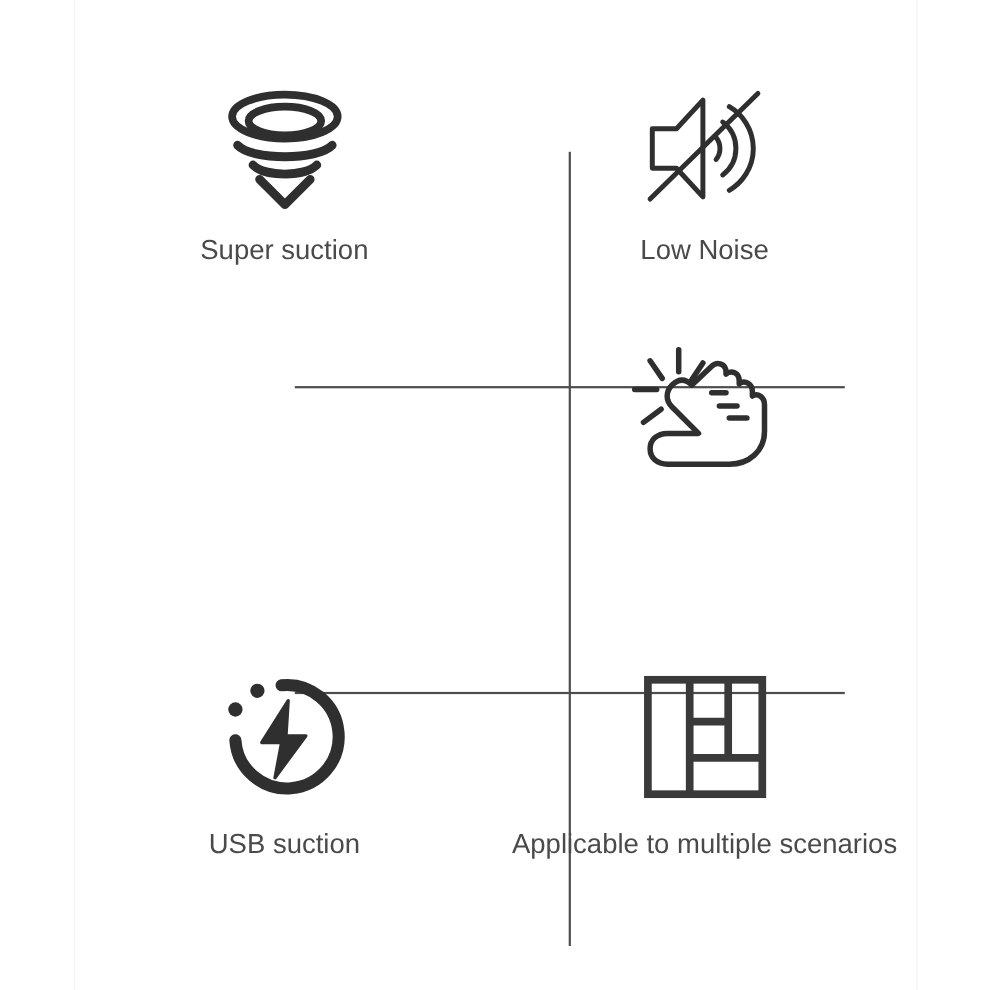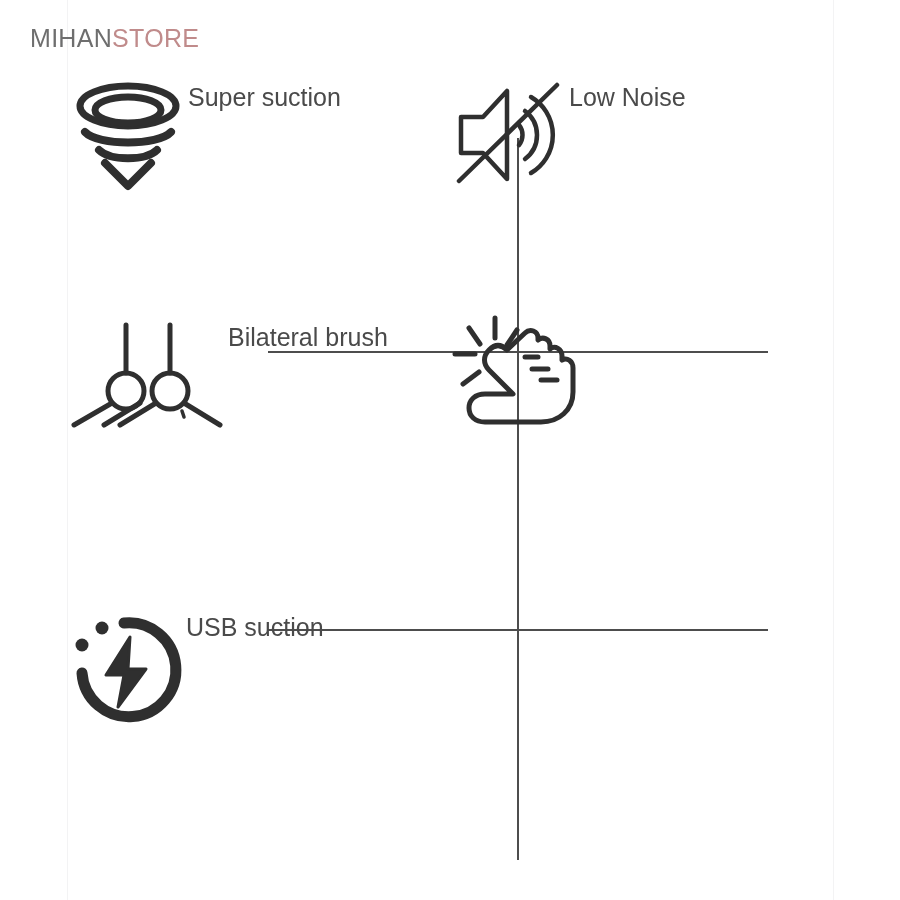--- a/index.html
+++ b/index.html
@@ -56,20 +56,22 @@
     position: absolute;
     left: 68px;
     top: 60px;
     width: 764px;
     height: 760px;
   }
 
   .cell {
     position: absolute;
     display: flex;
+    flex-direction: column;
+    align-items: center;
     justify-content: flex-start;
   }
   .cell .icon-wrap {
     height: 130px;
     display: flex;
     align-items: center;
     justify-content: center;
   }
   .cell .label {
     margin-top: 14px;
@@ -111,23 +113,20 @@
   svg { display: block; overflow: visible; }
 </style>
 </head>
 <body>
 
 <div id="page">
 
   <div class="canvas-seam"></div>
   <div class="canvas-seam right"></div>
 
-  <div class="brand">
-    <span class="mihan">MIHAN</span><span class="store">STORE</span>
-  </div>
 
   <div class="grid">
 
     <div class="divider-v"></div>
     <div class="divider-h h1"></div>
     <div class="divider-h h2"></div>
 
     <div class="cell c-left r-1">
       <div class="icon-wrap">
         <svg width="120" height="110" viewBox="0 0 120 110" fill="none" stroke="#2f2f2f" stroke-linecap="round" stroke-linejoin="round">
@@ -150,39 +149,20 @@
           <path d="M70 46 A16 16 0 0 1 70 66"></path>
           <path d="M76 32 A30 30 0 0 1 76 80"></path>
           <path d="M82 18 A44 44 0 0 1 82 94"></path>
 
           <path d="M10 102 L108 6" stroke-width="4.5"></path>
         </svg>
       </div>
       <div class="label">Low Noise</div>
     </div>
 
-    <div class="cell c-left r-2">
-      <div class="icon-wrap">
-        <svg width="160" height="112" viewBox="0 0 160 112" fill="none" stroke="#2f2f2f" stroke-width="5" stroke-linecap="round" stroke-linejoin="round">
-
-          <path d="M58 6 L58 54"></path>
-          <path d="M102 6 L102 54"></path>
-
-          <circle cx="58" cy="72" r="18"></circle>
-          <circle cx="102" cy="72" r="18"></circle>
-
-          <path d="M44 84 L6 106"></path>
-          <path d="M72 84 L36 106"></path>
-          <path d="M88 84 L52 106"></path>
-          <path d="M116 84 L152 106"></path>
-          <path d="M114 92 L116 98" stroke-width="3.5"></path>
-        </svg>
-      </div>
-      <div class="label">Bilateral brush</div>
-    </div>
 
     <div class="cell c-right r-2">
       <div class="icon-wrap">
         <svg width="140" height="126" viewBox="0 0 140 126" fill="none" stroke="#2f2f2f" stroke-width="5" stroke-linecap="round" stroke-linejoin="round">
 
           <path d="M46 6 L46 26"></path>
           <path d="M20 16 L31 32"></path>
           <path d="M68 18 L58 33"></path>
           <path d="M6 42 L26 42"></path>
           <path d="M14 72 L30 60"></path>
@@ -221,15 +201,32 @@
 
           <circle cx="34" cy="17" r="6.5" fill="#2f2f2f"></circle>
           <circle cx="14" cy="34" r="6.5" fill="#2f2f2f"></circle>
 
           <path d="M62 26 L38 64 L56 64 L50 96 L78 58 L60 58 Z" fill="#2f2f2f" stroke="#2f2f2f" stroke-width="3" stroke-linejoin="round"></path>
         </svg>
       </div>
       <div class="label">USB suction</div>
     </div>
 
+    <div class="cell c-right r-3">
+      <div class="icon-wrap">
+        <svg width="114" height="114" viewBox="0 0 114 114" fill="none" stroke="#3a3a3a" stroke-width="7" stroke-linejoin="miter">
+
+          <rect x="5" y="5" width="104" height="104"></rect>
+
+          <path d="M43 5 L43 109"></path>
+
+          <path d="M78 5 L78 76"></path>
+
+          <path d="M43 43 L78 43"></path>
+
+          <path d="M43 76 L109 76"></path>
+        </svg>
+      </div>
+      <div class="label">Applicable to multiple scenarios</div>
+    </div>
 
   </div>
 </div>
 
 </body></html>

